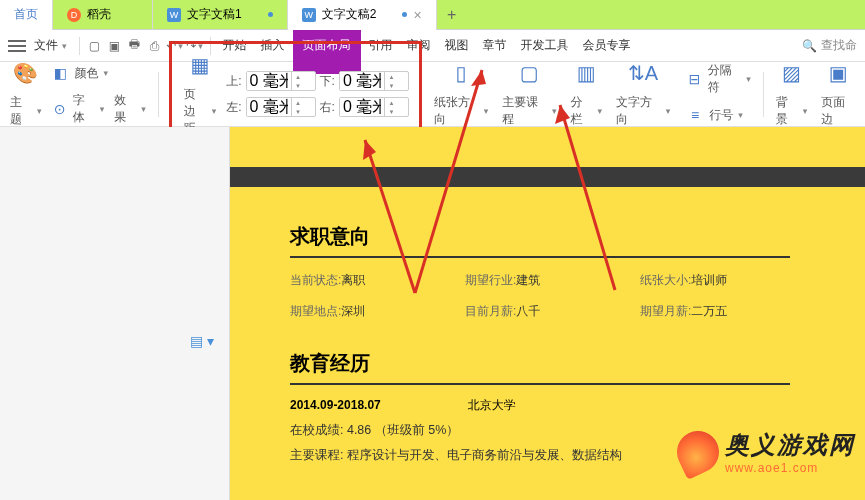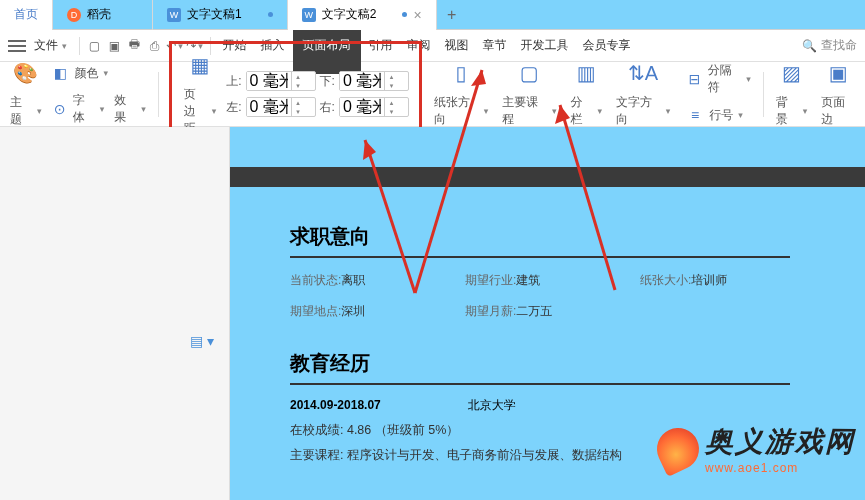--- a/index.html
+++ b/index.html
@@ -1,30 +1,30 @@
 <!DOCTYPE html>
 <html><head>
 <meta charset="utf-8">
 <style>
 *{margin:0;padding:0;box-sizing:border-box;font-family:"Microsoft YaHei",sans-serif;font-size:12px}
 body{width:865px;height:500px;overflow:hidden;background:#fff;position:relative}
-.tabbar{height:30px;display:flex;align-items:center;background:#7dd3fc;border-bottom:1px solid #d0d0d0}
+.tabbar{height:30px;display:flex;align-items:center;background:#bef264;border-bottom:1px solid #d0d0d0}
 .tab{height:30px;padding:0 14px;display:flex;align-items:center;gap:6px;cursor:pointer;border-right:1px solid #d8d8d8;position:relative;min-width:100px}
 .tab.home{background:#fff;color:#4a7dc9;min-width:50px}
 .tab.active{background:#fff}
 .tab .w-icon{width:14px;height:14px;background:#4a90d9;color:#fff;display:flex;align-items:center;justify-content:center;font-size:9px;border-radius:2px}
 .tab .d-icon{width:14px;height:14px;background:#ff6b35;color:#fff;display:flex;align-items:center;justify-content:center;font-size:9px;border-radius:7px}
 .tab .dot{width:5px;height:5px;border-radius:50%;background:#4a90d9;margin-left:20px}
 .tab .close{margin-left:auto;color:#999;font-size:14px}
 .plus{width:30px;height:30px;display:flex;align-items:center;justify-content:center;color:#666;font-size:16px;cursor:pointer}
 .menubar{height:32px;display:flex;align-items:center;background:#fff;border-bottom:1px solid #e0e0e0;padding:0 8px;gap:2px}
 .hamburger{width:18px;display:flex;flex-direction:column;gap:3px;cursor:pointer}
 .hamburger span{height:2px;background:#666}
 .mb-item{padding:4px 6px;color:#333;cursor:pointer;display:flex;align-items:center;gap:2px}
-.mb-item.sel{background:#404040;color:#fff;border-radius:3px;padding:20px 10px}
+.mb-item.sel{background:#a21caf;color:#fff;border-radius:3px;padding:20px 10px}
 .mb-sep{width:1px;height:18px;background:#ddd;margin:0 4px}
 .mb-icon{width:18px;height:18px;display:flex;align-items:center;justify-content:center;color:#666;cursor:pointer}
 .dd{font-size:9px;color:#888;margin-left:2px}
 .search{margin-left:auto;display:flex;align-items:center;gap:4px;color:#888}
 .ribbon{height:65px;display:flex;align-items:center;background:#fff;border-bottom:1px solid #e0e0e0;padding:4px 8px;gap:10px}
 .rgrp{display:flex;align-items:center;gap:4px}
 .rcol{display:flex;flex-direction:column;gap:4px;align-items:center}
 .rbtn{display:flex;align-items:center;gap:3px;color:#555;cursor:pointer;padding:2px}
 .ricon{width:22px;height:22px;display:flex;align-items:center;justify-content:center;color:#4a7dc9;font-size:14px}
 .ricon-lg{width:30px;height:30px;font-size:20px}
@@ -32,37 +32,37 @@
 .mrow{display:flex;align-items:center;gap:4px}
 .mlabel{color:#555}
 .input-wrap{display:flex;align-items:center;border:1px solid #ccc;border-radius:2px;height:20px;width:70px;background:#fff}
 .input-wrap input{border:none;width:44px;padding:0 3px;font-size:16px;outline:none}
 .spinner{display:flex;flex-direction:column;border-left:1px solid #ccc;width:14px}
 .spinner span{height:9px;font-size:7px;text-align:center;color:#888;cursor:pointer;line-height:9px}
 .rsep{width:1px;height:45px;background:#e0e0e0}
 .workspace{display:flex;height:373px;background:#888}
 .sidebar{width:230px;background:#f5f5f5;border-right:1px solid #ddd;position:relative}
 .sb-icon{position:absolute;left:190px;top:206px;color:#4a90d9;font-size:14px}
-.page{flex:1;background:#7dd3fc;margin:0;position:relative;padding:48px 40px 0 60px}
+.page{flex:1;background:#fde047;margin:0;position:relative;padding:48px 40px 0 60px}
 .darkbar{height:20px;background:#3a3a3a;position:absolute;top:40px;left:0;right:0}
 .section-title{font-size:20px;font-weight:bold;margin-top:48px;border-bottom:2px solid #333;padding-bottom:6px;display:inline-block;min-width:500px}
 .info-row{display:flex;margin-top:14px;font-size:12.5px;color:#333}
 .info-item{display:flex;width:175px}
 .info-label{color:#666}
 .edu-date{font-weight:bold;font-size:13px;margin-top:12px}
 .edu-school{display:inline-block;margin-left:87px;font-weight:normal}
 .edu-line{margin-top:8px;font-size:12.5px;color:#333}
 .arrow{position:absolute;pointer-events:none}
 .arrow-line{stroke:#d93025;stroke-width:3;fill:none}
 .arrow-head{fill:#d93025}
 .watermark{position:absolute;right:10px;bottom:25px;display:flex;align-items:center;gap:6px}
 .wm-logo{width:42px;height:42px;position:relative}
 .wm-flame{width:42px;height:42px;background:radial-gradient(circle at 40% 60%,#ffb347,#ff6b35,#d93025);border-radius:50% 50% 50% 10%;transform:rotate(-25deg)}
 .wm-text{display:flex;flex-direction:column}
-.wm-cn{font-size:28px;font-weight:bold;font-style:italic;color:#222;letter-spacing:2px}
+.wm-cn{font-size:24px;font-weight:bold;font-style:italic;color:#222;letter-spacing:2px}
 .wm-en{font-size:12px;color:#ff6b35;letter-spacing:1px}
 </style>
 </head>
 <body>
 
 <div class="tabbar">
   <div class="tab home">
       <span>首页</span>
     </div>
   <div class="tab">
@@ -271,20 +271,24 @@
           <span class="info-label">纸张大小:</span>
           <span>培训师</span>
         </div>
     </div>
     <div class="info-row">
       <div class="info-item">
           <span class="info-label">期望地点:</span>
           <span>深圳</span>
         </div>
       <div class="info-item">
+          <span class="info-label">目前月薪:</span>
+          <span>八千</span>
+        </div>
+      <div class="info-item">
           <span class="info-label">期望月薪:</span>
           <span>二万五</span>
         </div>
     </div>
 
     <div class="section-title" style="margin-top:30px">教育经历</div>
     <div class="edu-date"><span>2014.09-2018.07</span><span class="edu-school">北京大学</span></div>
     <div class="edu-line">在校成绩:  4.86 （班级前 5%）</div>
     <div class="edu-line">主要课程:  程序设计与开发、电子商务前沿与发展、数据结构</div>
   </div>

